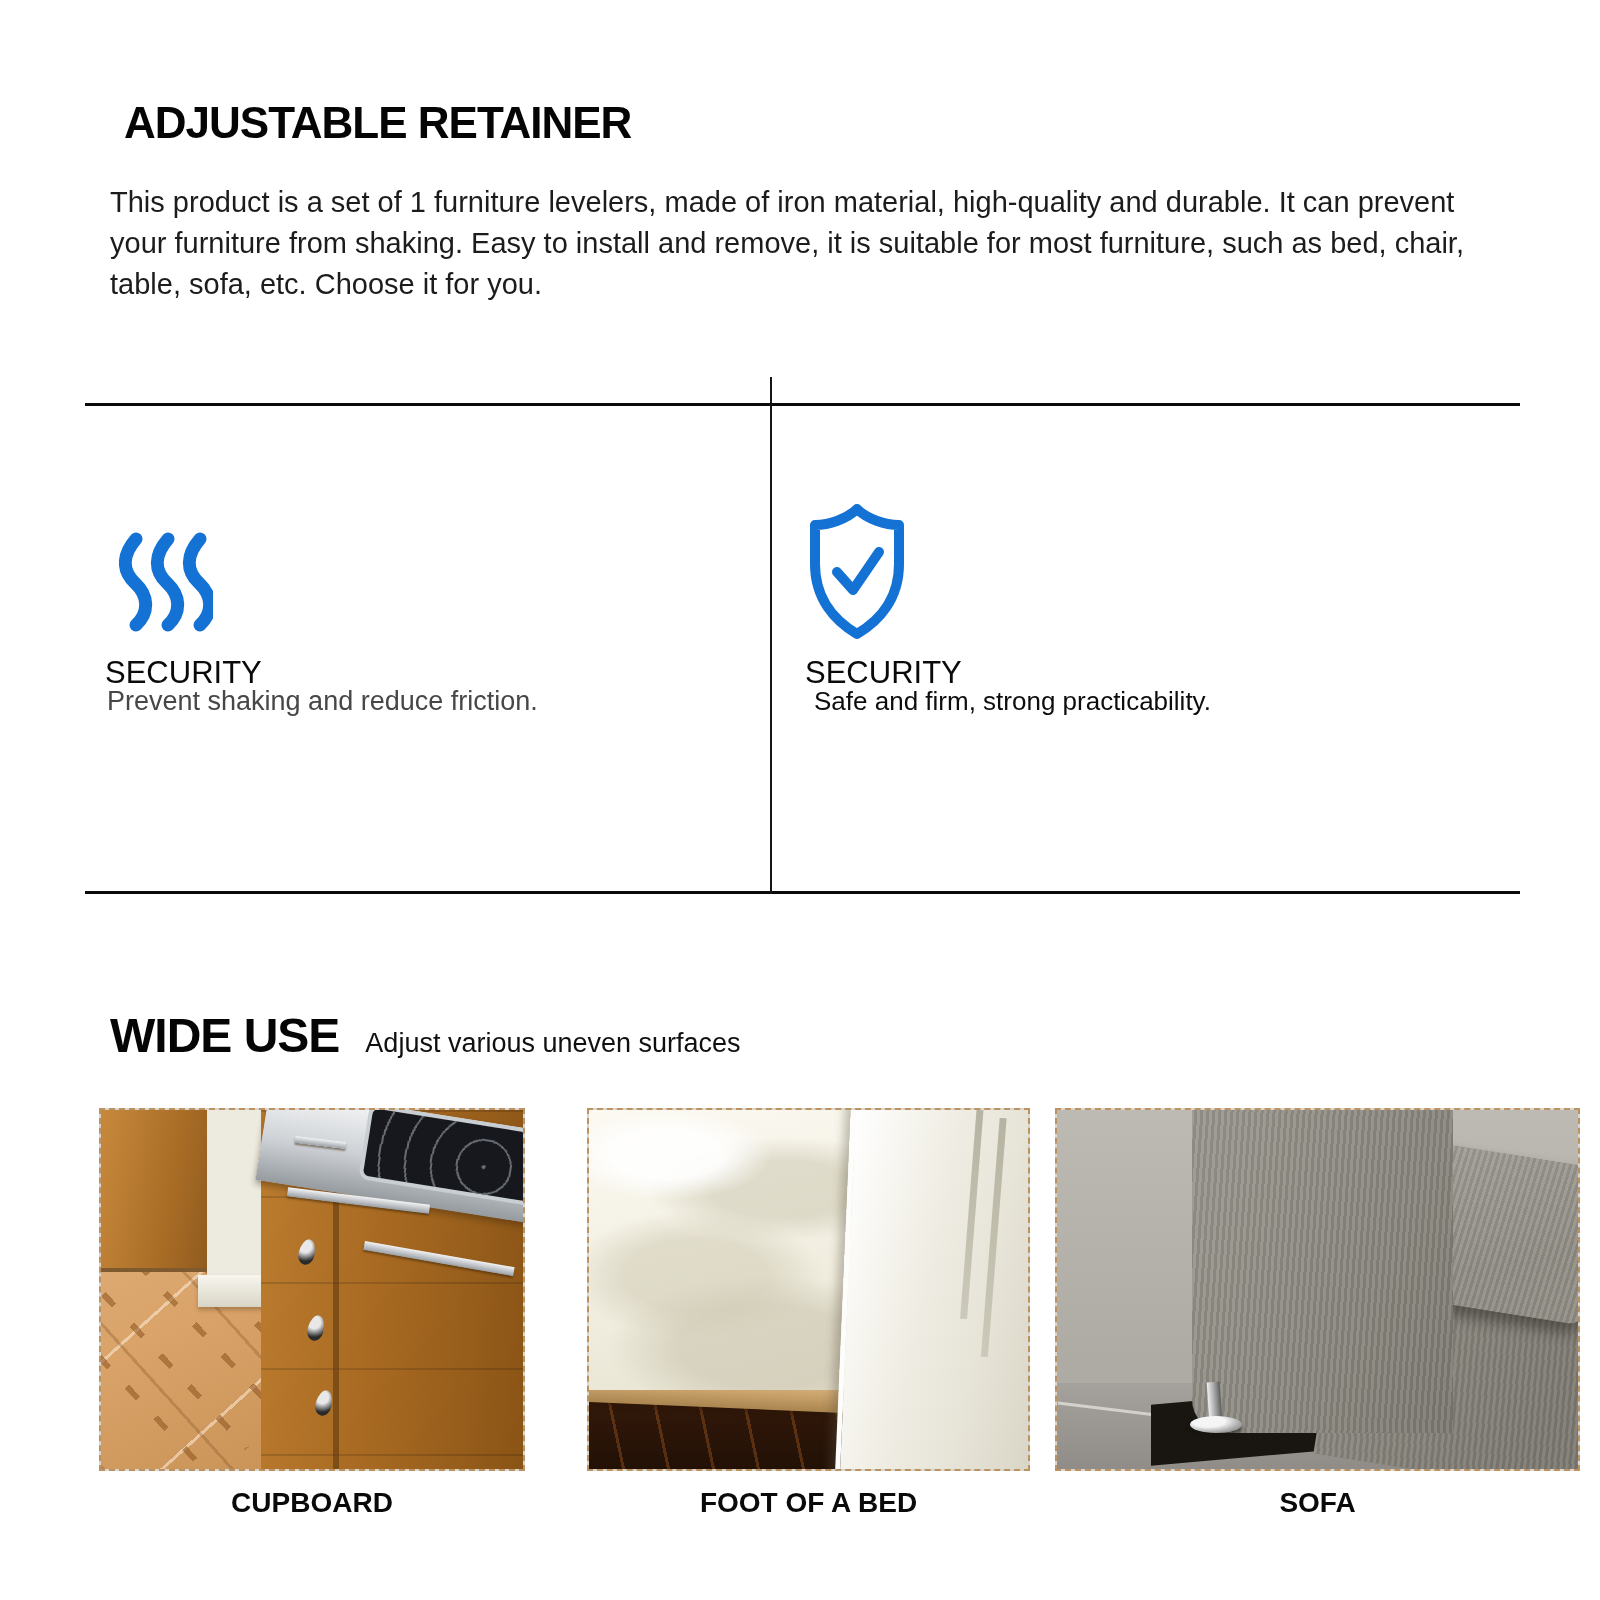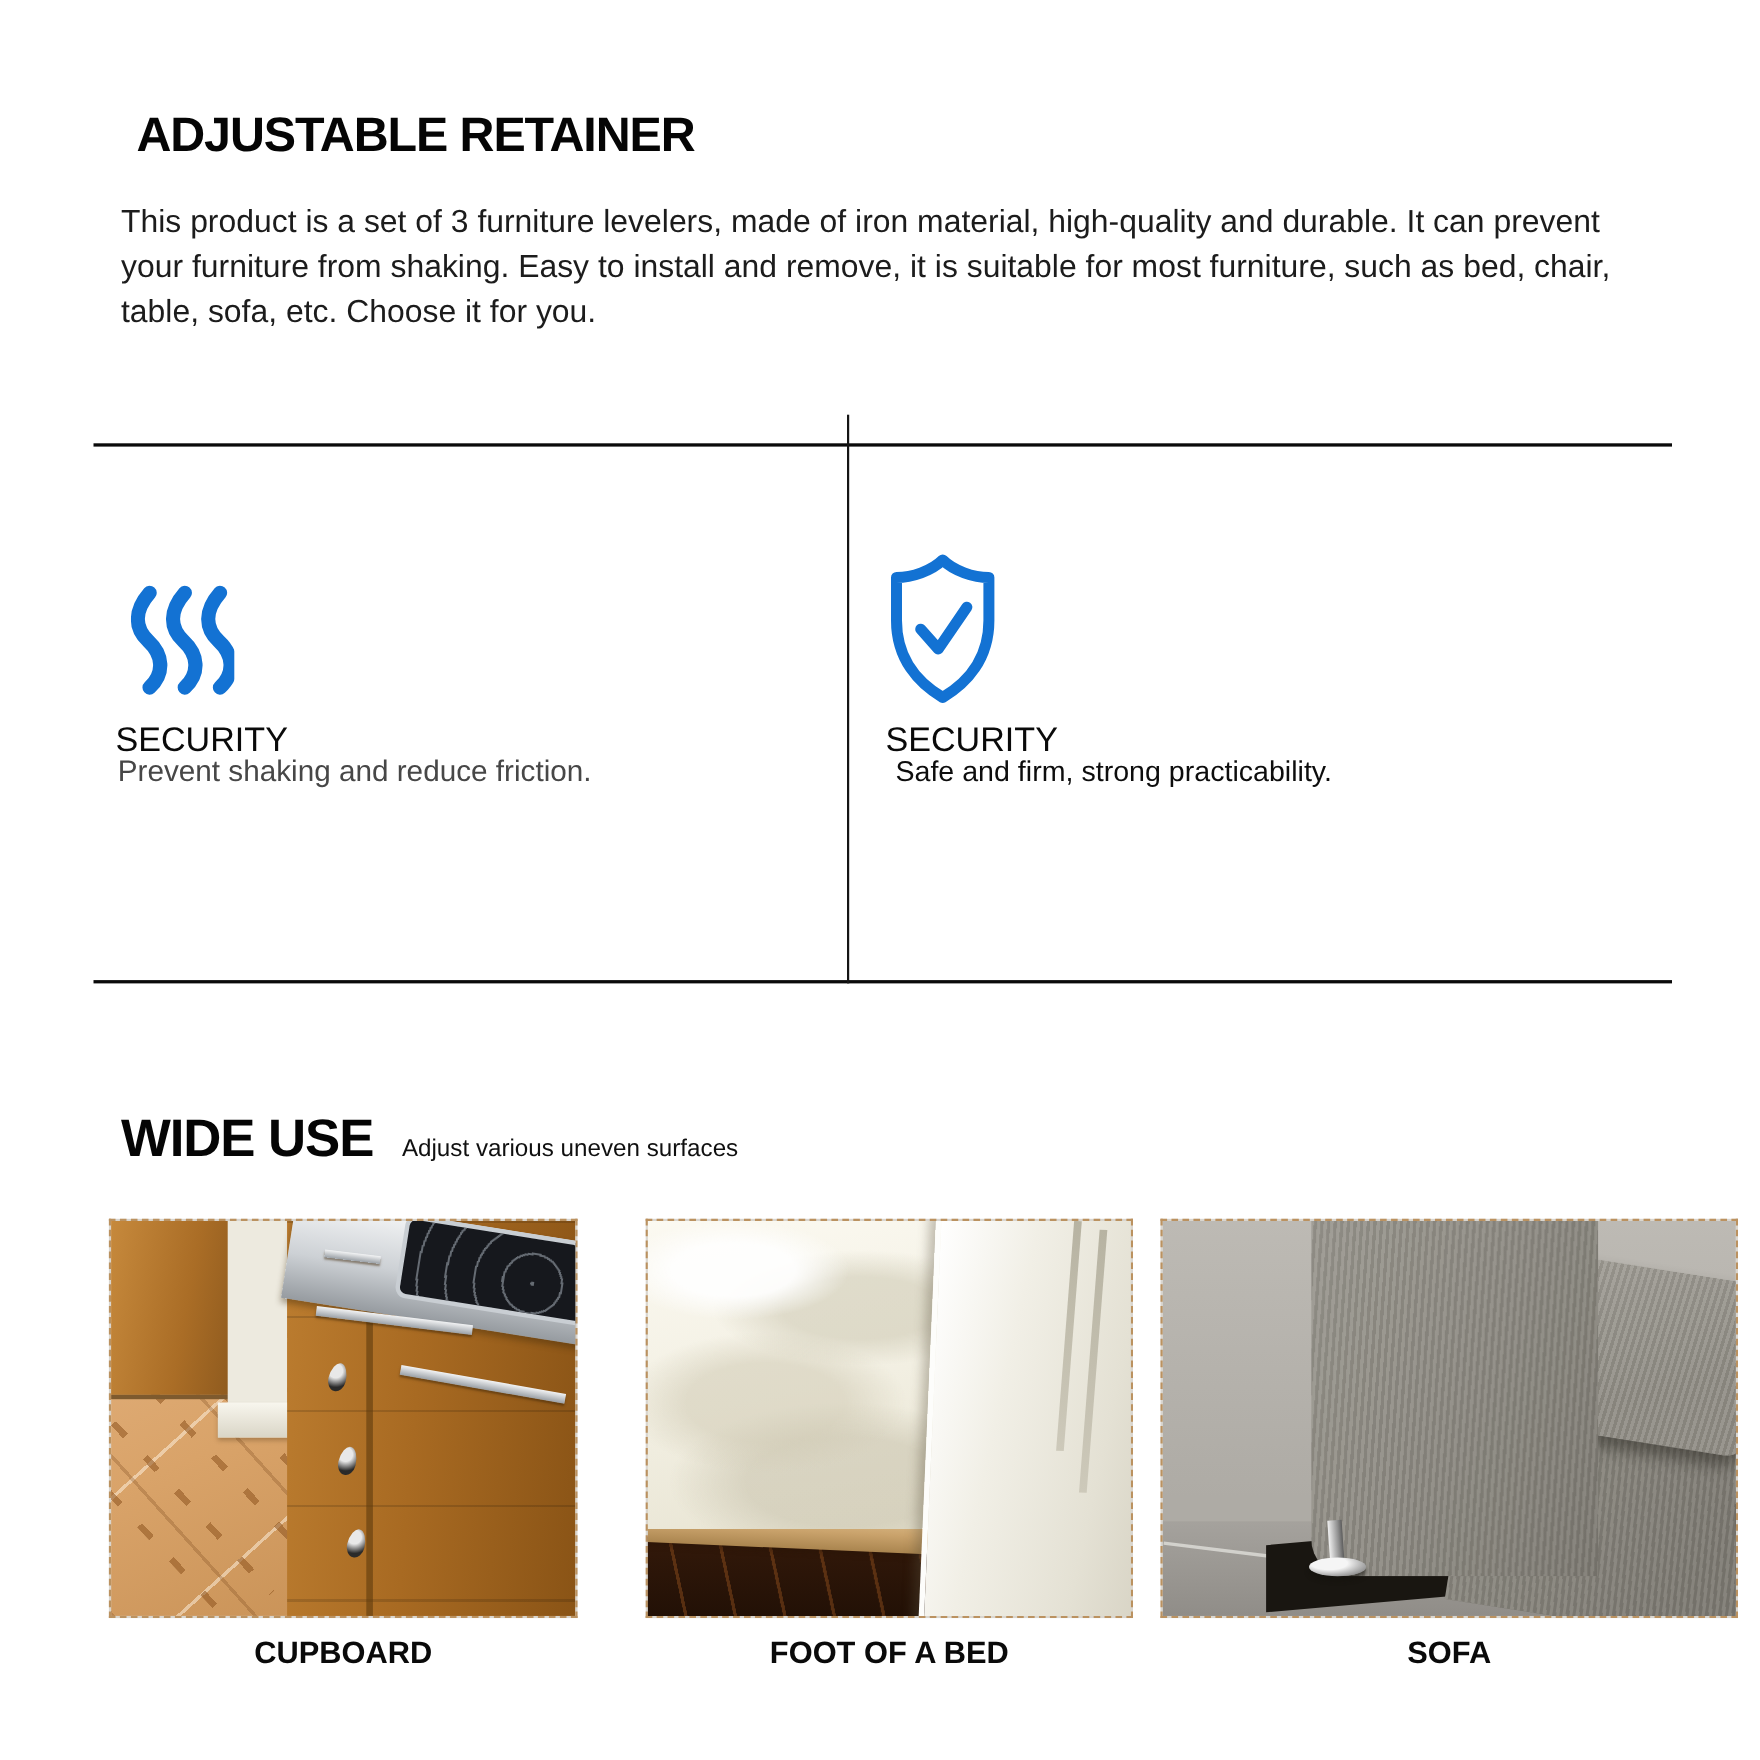--- a/index.html
+++ b/index.html
@@ -25,21 +25,21 @@
   .feature-text{position:absolute;font-size:26px;}
   .ft-left-title{left:105px;top:643px;}
   .ft-left-text{left:107px;top:686px;color:#474747;font-size:27px;}
   .ft-right-title{left:805px;top:643px;}
   .ft-right-text{left:814px;top:686px;color:#0d0d0d;}
   .waves-svg{position:absolute;left:119px;top:532px;}
   .shield-svg{position:absolute;left:805px;top:502px;}
   
   .wideuse-row{position:absolute;left:110px;top:1008px;display:flex;align-items:baseline;}
   .wu-title{font-size:48px;font-weight:bold;letter-spacing:-1px;color:#050505;}
-  .wu-sub{font-size:22px;color:#101010;margin-left:26px;}
+  .wu-sub{font-size:27px;color:#101010;margin-left:26px;}
   
   .gallery-item{position:absolute;top:1108px;}
   .gi-1{left:99px;width:426px;}
   .gi-2{left:587px;width:443px;}
   .gi-3{left:1055px;width:525px;}
   .photo{
     position:relative;width:100%;height:363px;box-sizing:border-box;
     border:2px dashed #bb9260;overflow:hidden;background:#d9d6d0;
   }
   .caption{margin-top:16px;text-align:center;font-size:28px;font-weight:bold;color:#0a0a0a;letter-spacing:0px;}
@@ -124,21 +124,21 @@
   .p3-foot{left:25.5%;bottom:10%;width:52px;height:17px;border-radius:50%;
     background:radial-gradient(ellipse at 35% 30%,#f5f5f5 0 35%,#b9b9b9 60%,#5f5f5f 100%);
     box-shadow:0 4px 4px rgba(20,18,14,.6);}
 </style>
 </head>
 <body>
 
 <div class="canvas">
 
   <h1 class="page-title">ADJUSTABLE RETAINER</h1>
-  <p class="page-desc">This product is a set of 3 furniture levelers, made of iron material, high-quality and durable. It can prevent your furniture from shaking. Easy to install and remove, it is suitable for most furniture, such as bed, chair, table, sofa, etc. Choose it for you.</p>
+  <p class="page-desc">This product is a set of 1 furniture levelers, made of iron material, high-quality and durable. It can prevent your furniture from shaking. Easy to install and remove, it is suitable for most furniture, such as bed, chair, table, sofa, etc. Choose it for you.</p>
 
   <div class="rule rule-top"></div>
   <div class="rule rule-bottom"></div>
   <div class="vrule"></div>
 
   <svg class="waves-svg" width="94" height="100" viewBox="0 0 94 100">
     <path d="M17,7 C3,23 3,39 16,51 C29,63 31,80 17,93" fill="none" stroke="#1372d3" stroke-width="13" stroke-linecap="round"></path>
     <path d="M49,7 C35,23 35,39 48,51 C61,63 63,80 49,93" fill="none" stroke="#1372d3" stroke-width="13" stroke-linecap="round"></path>
     <path d="M81,7 C67,23 67,39 80,51 C93,63 95,80 81,93" fill="none" stroke="#1372d3" stroke-width="13" stroke-linecap="round"></path>
   </svg>

